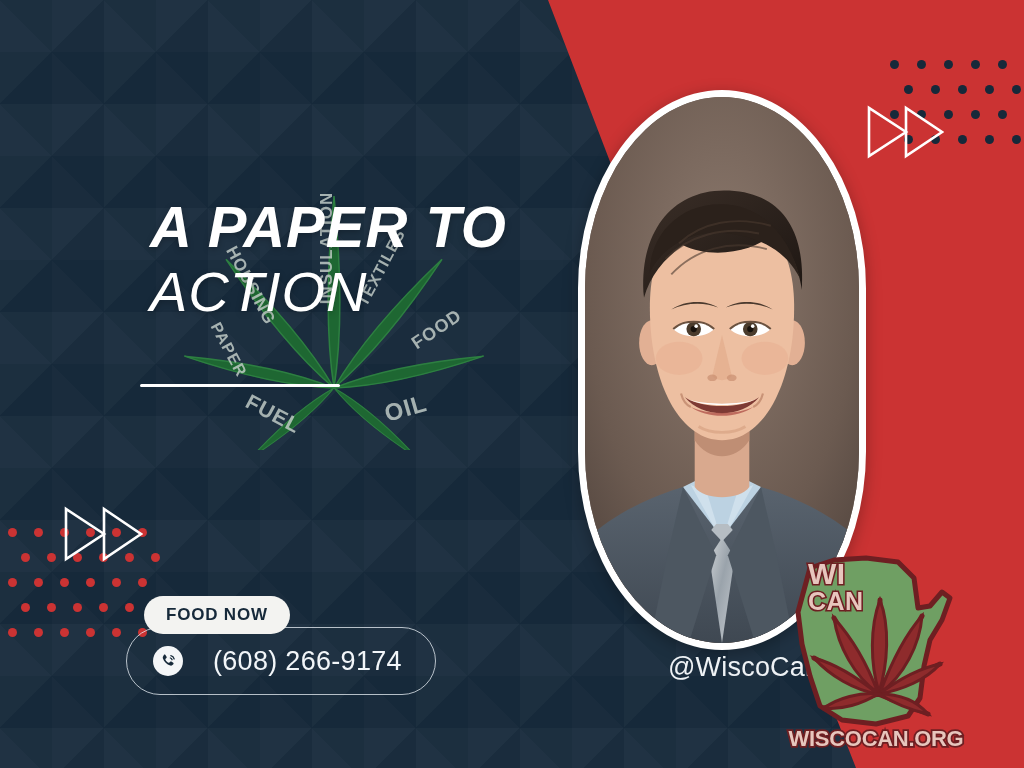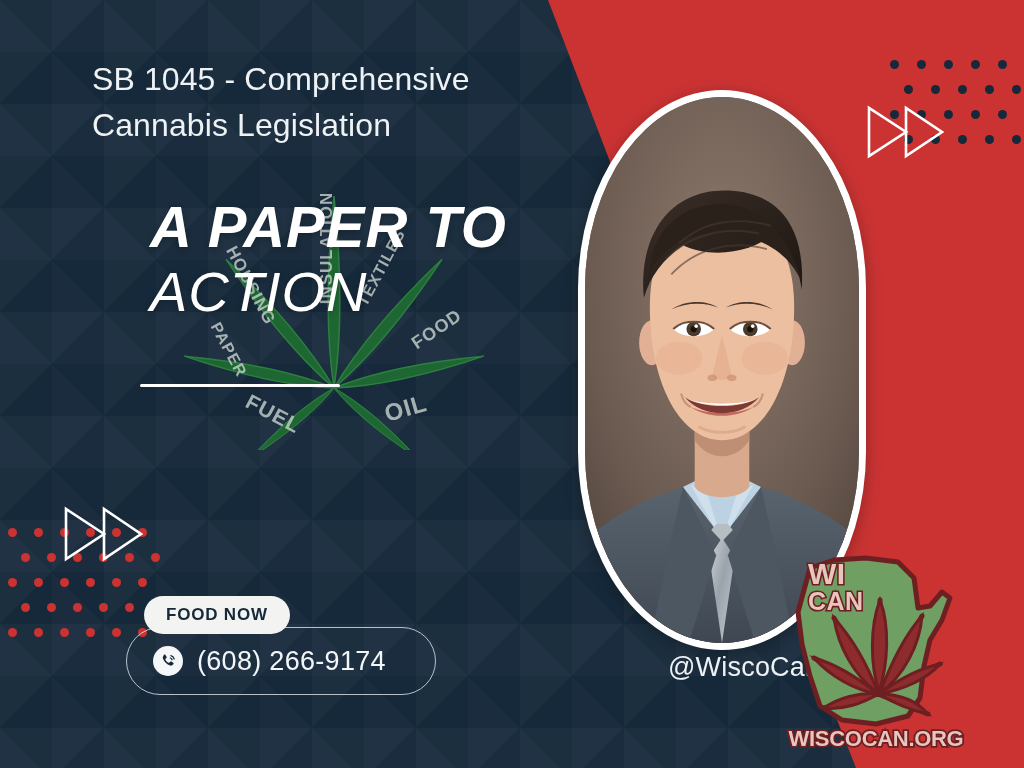--- a/index.html
+++ b/index.html
@@ -72,21 +72,21 @@
   .body-copy {
     position:absolute; left:140px; top:432px; width:400px;
     color:#eef2f5; font-size:30px; line-height:1.52; font-weight:400;
   }
 
   
   .call-outline {
     position:absolute; left:126px; top:627px; width:310px; height:68px;
     border:1.6px solid rgba(235,242,247,.75);
     border-radius:40px;
-    display:flex; align-items:center; padding-left:26px; gap:14px;
+    display:flex; align-items:center; padding-left:26px; gap:30px;
   }
   .phone-icon-circle {
     width:30px; height:30px; border-radius:50%;
     background:#f4f6f8; display:flex; align-items:center; justify-content:center;
     flex:0 0 auto;
   }
   .phone-number {
     color:#f2f6f9; font-size:27px; font-weight:400; letter-spacing:.3px;
   }
   .call-now-pill {
@@ -230,21 +230,20 @@
         <text x="0" y="0" font-size="16" letter-spacing="1" transform="translate(266,150) rotate(-62)" text-anchor="middle">TEXTILES</text>
         <text x="0" y="0" font-size="17" letter-spacing="1" transform="translate(126,168) rotate(62)" text-anchor="middle">HOUSING</text>
         <text x="0" y="0" font-size="18" letter-spacing="1" transform="translate(320,214) rotate(-34)" text-anchor="middle">FOOD</text>
         <text x="0" y="0" font-size="16" letter-spacing="1" transform="translate(104,232) rotate(62)" text-anchor="middle">PAPER</text>
         <text x="0" y="0" font-size="21" letter-spacing="1" transform="translate(150,300) rotate(28)" text-anchor="middle">FUEL</text>
         <text x="0" y="0" font-size="24" letter-spacing="1" transform="translate(288,296) rotate(-16)" text-anchor="middle">OIL</text>
       </g>
     </svg>
   </div>
 
-  <div class="headline">SB 1045 - Comprehensive Cannabis Legislation</div>
 
   <div class="cta-big">A PAPER TO</div>
   <div class="cta-sub">ACTION</div>
   <div class="divider"></div>
 
 
   <div class="call-outline">
     <span class="phone-icon-circle">
       <svg width="20" height="20" viewBox="0 0 24 24">
         <path d="M7.2 4.6c.5-.5 1.3-.4 1.7.2l1.4 2.1c.3.5.2 1.1-.2 1.5l-1 .9c-.3.3-.4.7-.2 1.1.8 1.6 2.1 2.9 3.7 3.7.4.2.8.1 1.1-.2l.9-1c.4-.4 1-.5 1.5-.2l2.1 1.4c.6.4.7 1.2.2 1.7l-1.1 1.1c-.7.7-1.7.9-2.6.6-4.2-1.4-7.5-4.7-8.9-8.9-.3-.9-.1-1.9.6-2.6z" fill="#16293a"></path>

